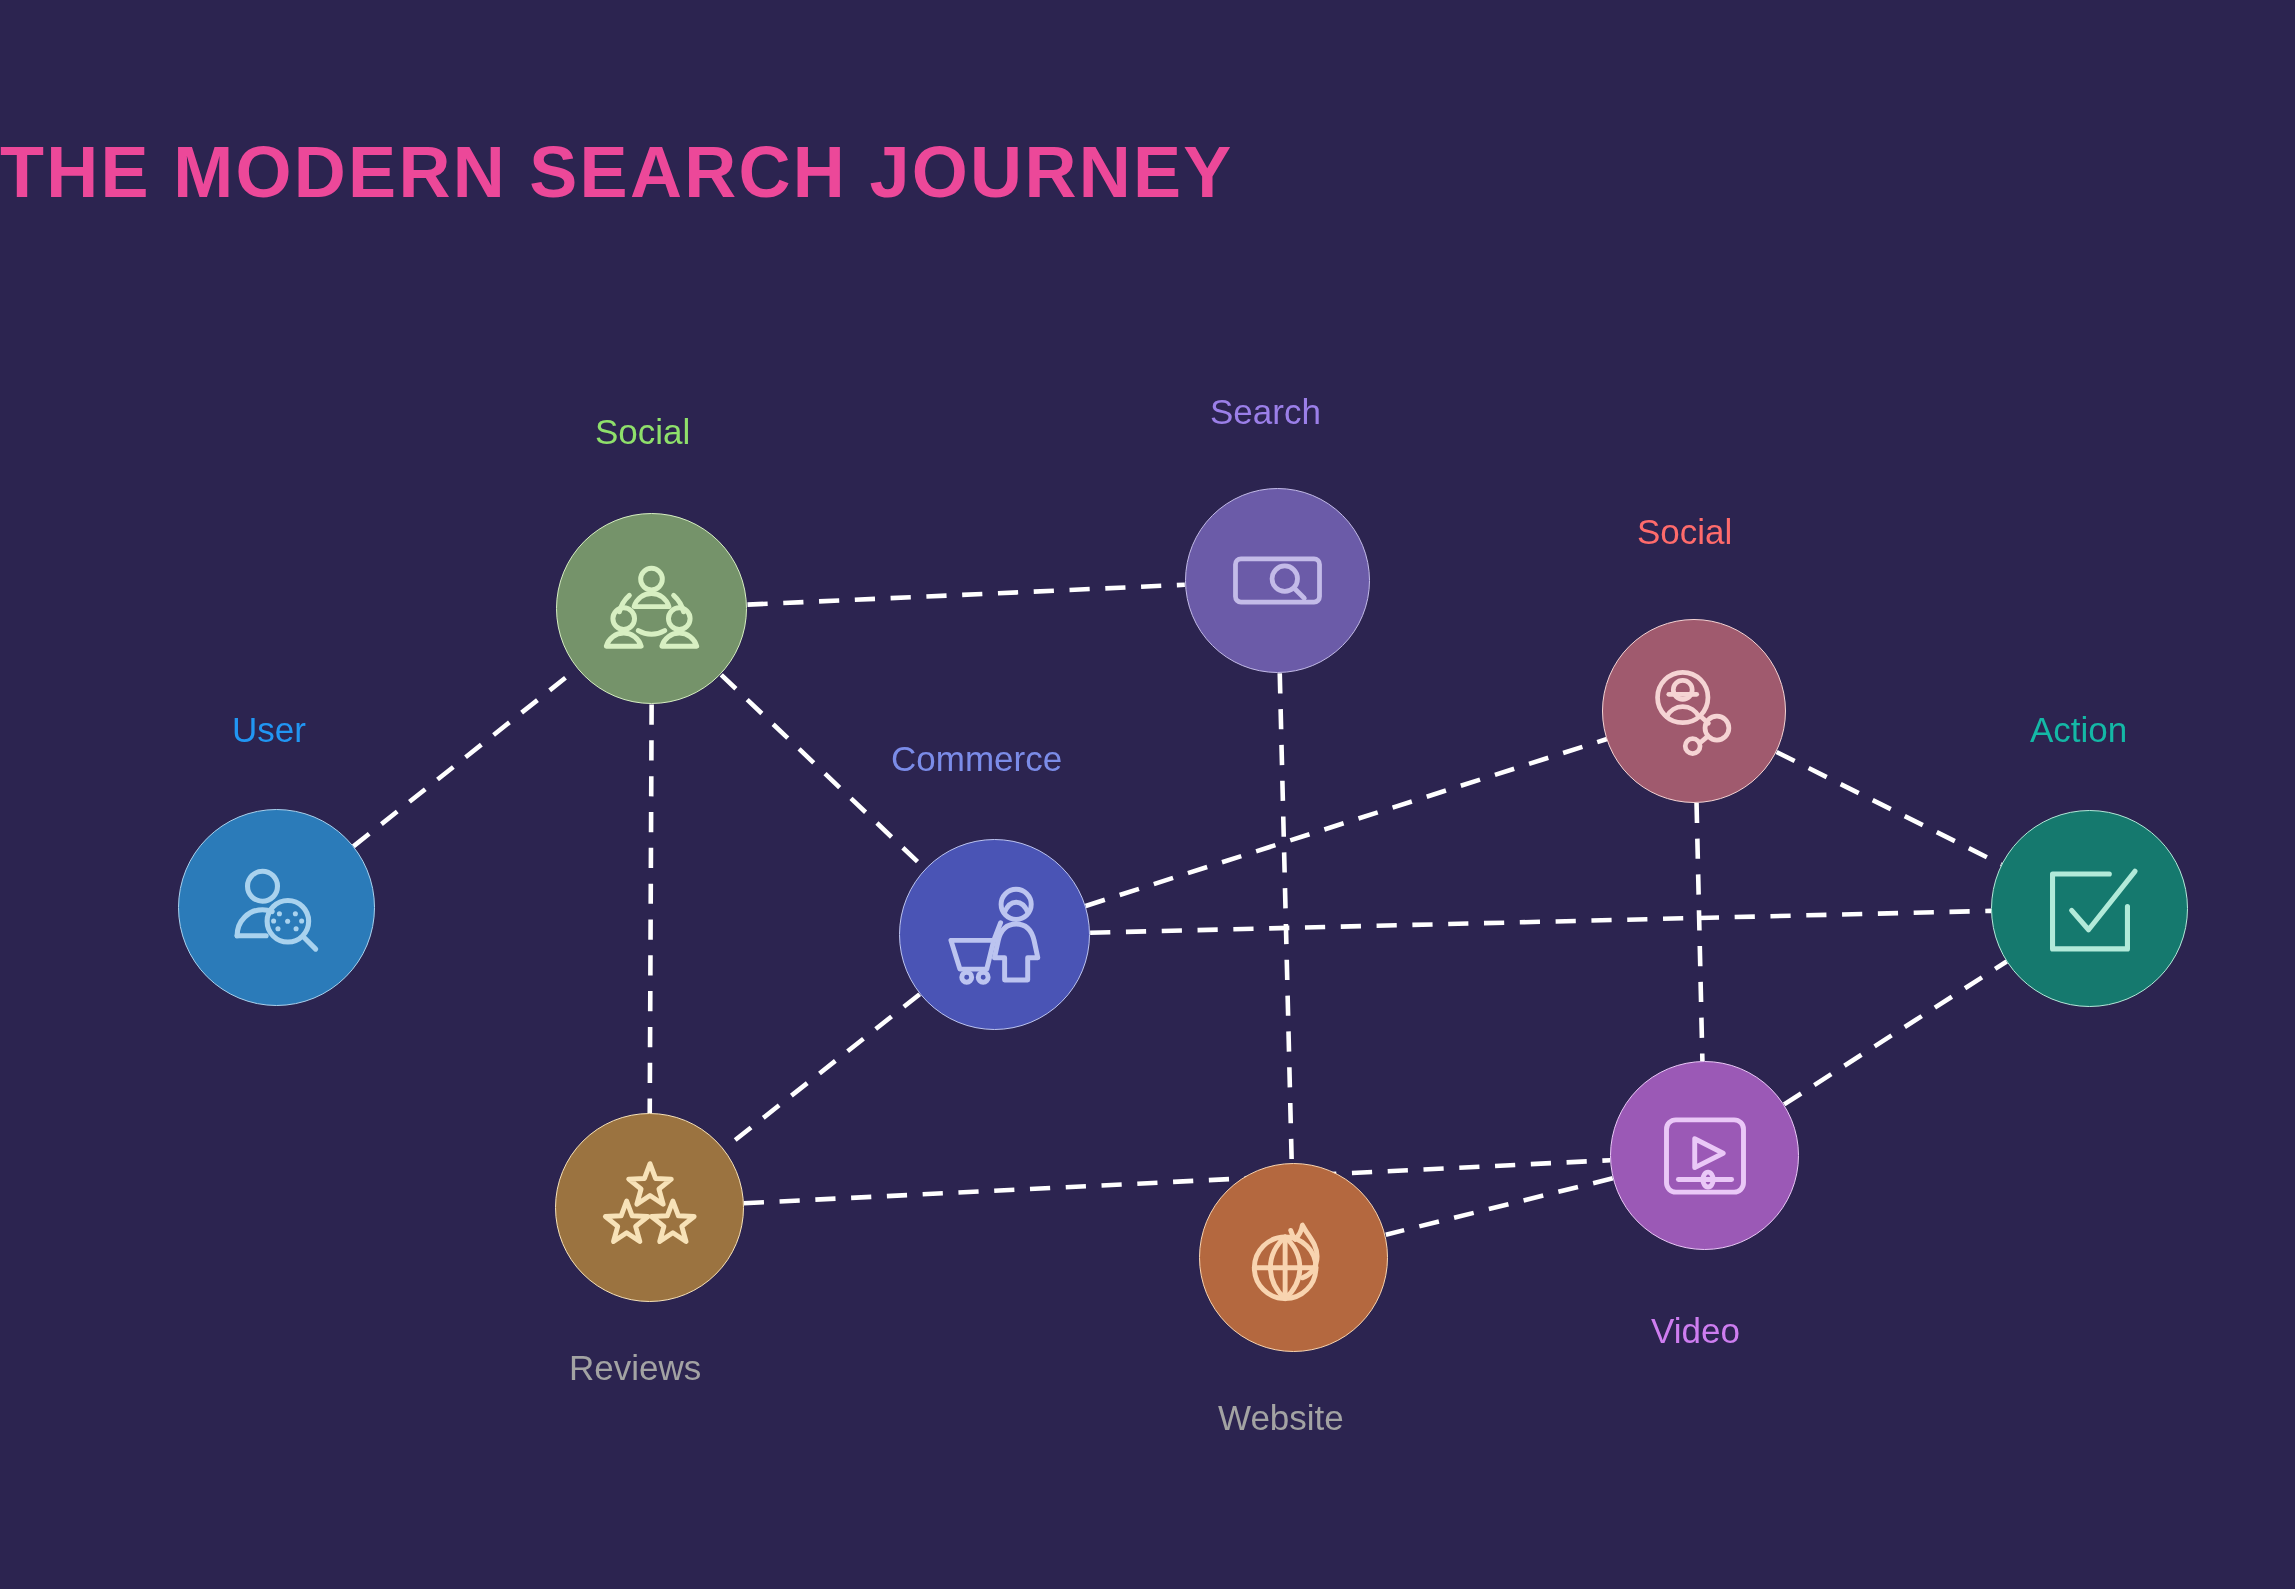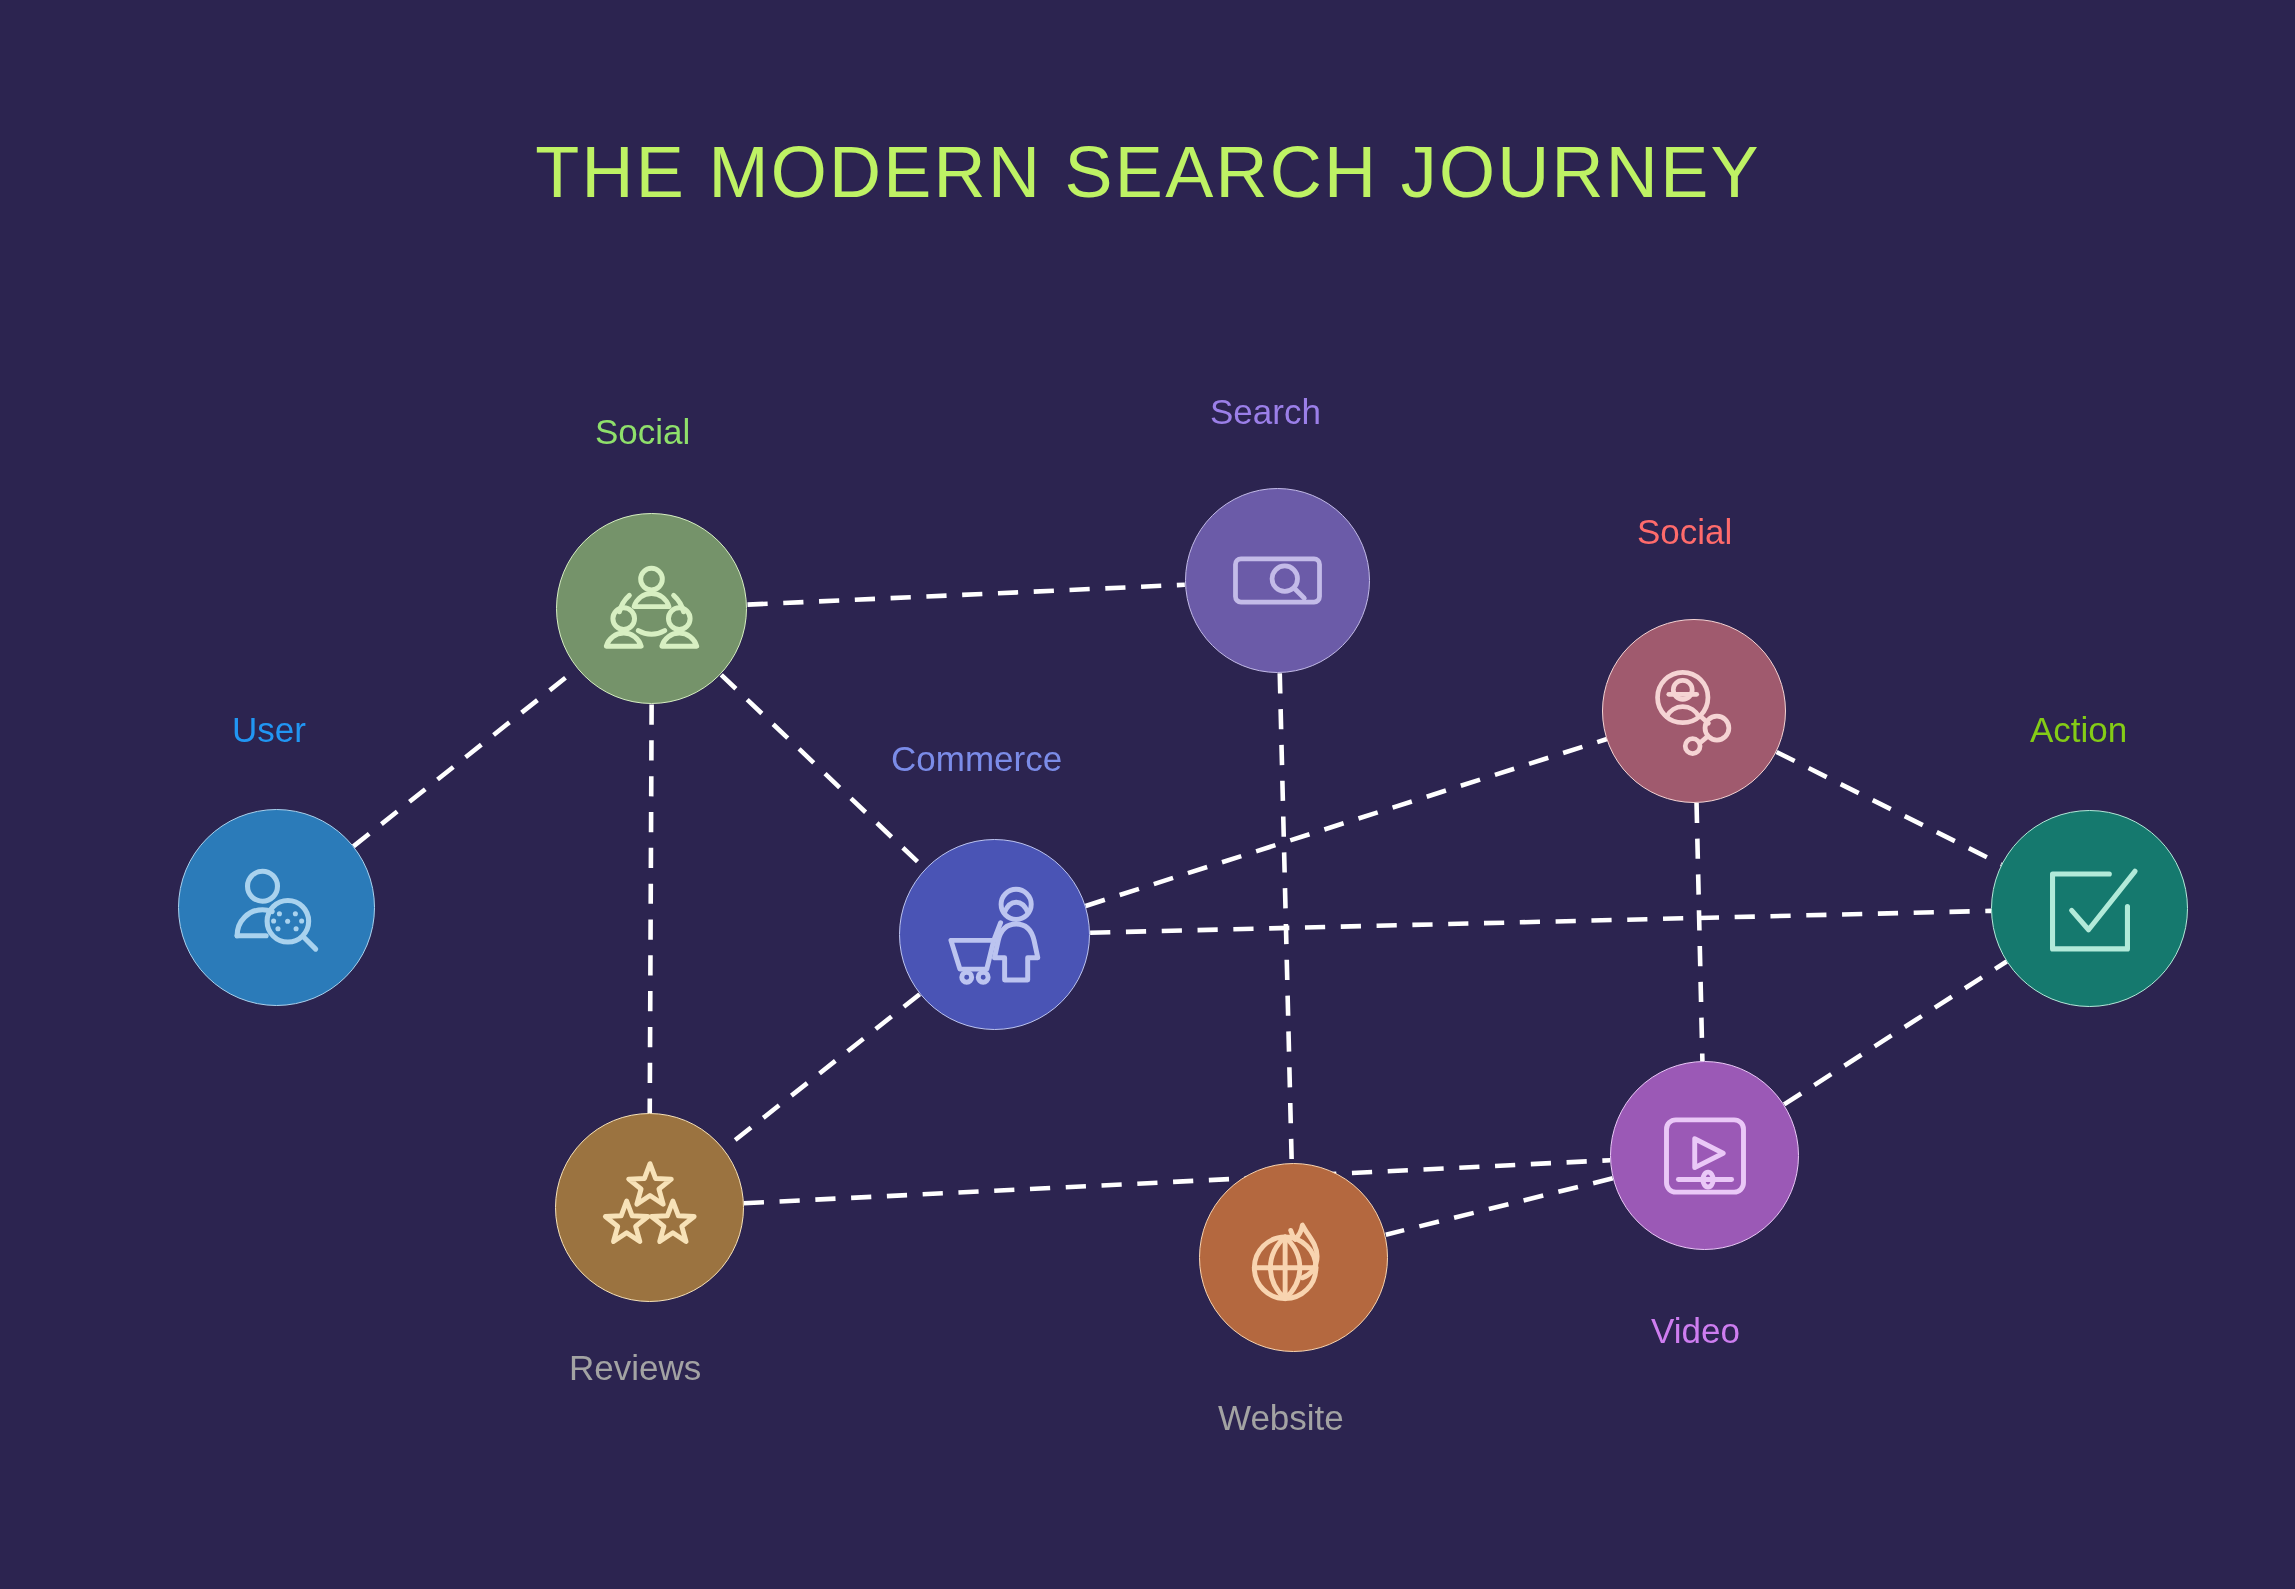--- a/index.html
+++ b/index.html
@@ -14,24 +14,24 @@
     height: 1590px;
     background: #2c2450;
     overflow: hidden;
     font-family: "Liberation Sans", "DejaVu Sans", sans-serif;
   }
   #title {
     position: absolute;
     top: 136px;
     left: 0;
     width: 2296px;
-    text-align: center;
-    color: #bef264;
+    text-align: left;
+    color: #ec4899;
     font-size: 72px;
-    font-weight: normal;
+    font-weight: bold;
     letter-spacing: 2.3px;
     line-height: 1;
     white-space: nowrap;
   }
   #edges {
     position: absolute;
     top: 0;
     left: 0;
     width: 2296px;
     height: 1590px;
@@ -142,21 +142,21 @@
           <path d="M26.6 38.2 29.8 35.5"></path>
         </svg>
       </div>
       <div class="node-label" style="color: rgb(255, 107, 107); left: 1637px; top: 514px;">Social</div>
       <div class="node" style="left: 1991px; top: 810px; width: 197px; height: 197px; background: rgb(21, 121, 110); border: 1.8px solid rgb(178, 234, 217);">
         <svg class="node-icon" width="116" height="116" viewBox="0 0 48 48" fill="none" stroke="#b2ead9" stroke-width="2.1" stroke-linecap="round" stroke-linejoin="round">
           <path d="M39.5 23v17.5h-31V9.5H32"></path>
           <path d="M16.4 24.6 23.4 32.6 42.6 8.4"></path>
         </svg>
       </div>
-      <div class="node-label" style="color: #84cc16; left: 2030px; top: 712px;">Action</div>
+      <div class="node-label" style="color: #14b8a6; left: 2030px; top: 712px;">Action</div>
       <div class="node" style="left: 555px; top: 1113px; width: 189px; height: 189px; background: rgb(155, 115, 64); border: 1.8px solid rgb(247, 226, 184);">
         <svg class="node-icon" width="112" height="112" viewBox="0 0 48 48" fill="none" stroke="#f7e2b8" stroke-width="2.1" stroke-linecap="round" stroke-linejoin="round">
           <path d="M24.00 5.00 L26.37 11.34 L33.13 11.63 L27.83 15.85 L29.64 22.37 L24.00 18.63 L18.36 22.37 L20.17 15.85 L14.87 11.63 L21.63 11.34 Z"></path>
           <path d="M14.00 21.00 L16.37 27.34 L23.13 27.63 L17.83 31.85 L19.64 38.37 L14.00 34.63 L8.36 38.37 L10.17 31.85 L4.87 27.63 L11.63 27.34 Z"></path>
           <path d="M33.80 21.00 L36.17 27.34 L42.93 27.63 L37.63 31.85 L39.44 38.37 L33.80 34.63 L28.16 38.37 L29.97 31.85 L24.67 27.63 L31.43 27.34 Z"></path>
         </svg>
       </div>
       <div class="node-label" style="color: #a3a3a3; left: 569px; top: 1350px;">Reviews</div>
       <div class="node" style="left: 1199px; top: 1163px; width: 189px; height: 189px; background: rgb(180, 104, 63); border: 1.8px solid rgb(248, 212, 176);">
         <svg class="node-icon" width="112" height="112" viewBox="0 0 48 48" fill="none" stroke="#f8d4b0" stroke-width="2.1" stroke-linecap="round" stroke-linejoin="round">

